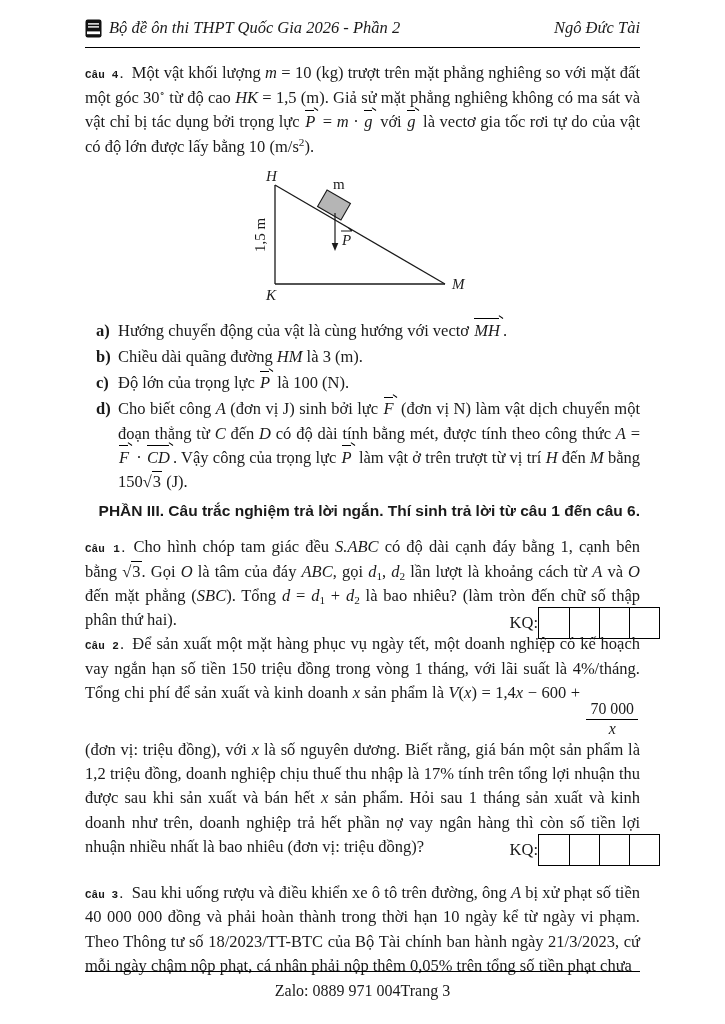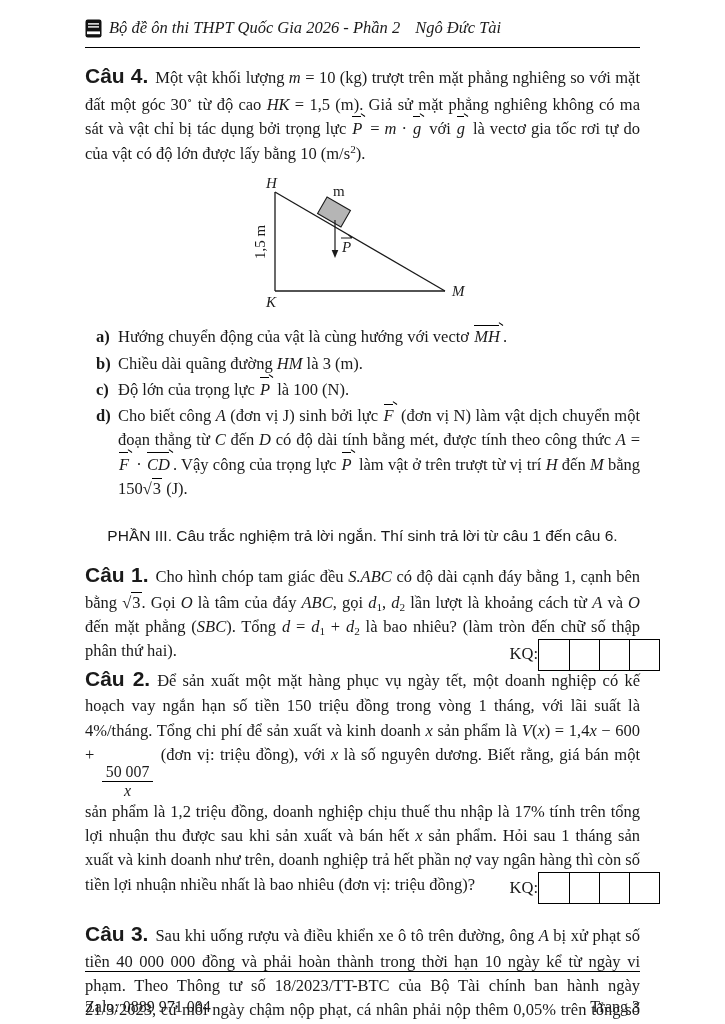--- a/index.html
+++ b/index.html
@@ -13,42 +13,41 @@
     font-family: "Liberation Serif", "DejaVu Serif", serif;
     font-size: 16.5px;
     line-height: 1.47;
     padding: 16px 85px 0 85px;
     overflow: hidden;
   }
 
   
   .header {
     display: flex;
-    justify-content: flex-start;
+    justify-content: space-between;
     align-items: flex-end;
     border-bottom: 1.6px solid #000;
     padding-bottom: 7px;
     margin-bottom: 13px;
     font-style: italic;
     font-size: 16.5px;
-    gap: 15px;
   }
   .header-left { display: flex; align-items: center; gap: 7px; }
   .book-icon { flex: 0 0 auto; display: inline-block; }
 
   
   .question {
     text-align: justify;
     margin-top: 12px;
     position: relative;
   }
   .q-label {
-    font-family: Liberation Sans, sans-serif;
+    font-family: Liberation Mono, monospace;
     font-weight: 700;
-    font-size: 21px;
+    font-size: 11px;
     margin-right: 7px;
   }
 
   
   .figure-wrap { margin: 10px 0 4px 150px; }
   .figure text {
     font-family: "Liberation Serif", "DejaVu Serif", serif;
     font-size: 15px;
     fill: #1a1a1a;
   }
@@ -56,24 +55,24 @@
 
   
   .items { margin-top: 6px; padding-left: 11px; }
   .item { display: flex; margin-top: 2px; text-align: justify; }
   .item-label { font-weight: 700; flex: 0 0 22px; }
   .item-body { flex: 1; }
 
   
   .part-heading {
     font-family: "Liberation Sans", sans-serif;
-    font-weight: 400;
+    font-weight: 700;
     font-size: 15.5px;
-    text-align: center;
-    margin: 24px 0 4px 0;
+    text-align: right;
+    margin: 6px 0 4px 0;
   }
 
   
   .seg-i { font-style: italic; }
   .seg-sup { font-size: 68%; vertical-align: 0.5em; }
   .seg-sub { font-size: 68%; vertical-align: -0.25em; }
   .seg-vec { font-style: italic; position: relative; margin-right: 2px; padding: 0 1px; }
   .seg-vec::before {
     content: ""; position: absolute; left: 1px; right: 2px; top: -2.5px;
     border-top: 1.1px solid #000;
@@ -105,22 +104,22 @@
     height: 32px;
   }
   .kq-cell { width: 30px; height: 100%; border-left: 1.6px solid #000; }
   .kq-cell:first-child { border-left: none; }
 
   
   .footer {
     position: absolute;
     left: 85px; right: 85px; top: 971px;
     border-top: 1.6px solid #000;
-    padding-top: 23px;
-    display: flex; justify-content: space-between;
+    padding-top: 7px;
+    display: flex; justify-content: center;
     font-size: 16px;
   }
 </style>
 </head>
 <body>
 
 <div class="page">
 
   <div class="header">
     <div class="header-left">
@@ -190,21 +189,21 @@
           <span class="kq-cell"></span>
           <span class="kq-cell"></span>
           <span class="kq-cell"></span>
           <span class="kq-cell"></span>
         </span>
     </span>
   </p>
 
   <p class="question" style="margin-top:0;">
     <span class="q-label">Câu 2.</span><span>Để sản xuất một mặt hàng phục vụ ngày tết, một doanh nghiệp có kế hoạch vay ngắn hạn số tiền 150 triệu đồng trong vòng 1 tháng, với lãi suất là 4%/tháng. Tổng chi phí để sản xuất và kinh doanh <span class="seg-i">x</span> sản phẩm là <span class="seg-i">V</span>(<span class="seg-i">x</span>) = 1,4<span class="seg-i">x</span> − 600 + <span class="seg-frac">
-          <span class="num">50 007</span>
+          <span class="num">70 000</span>
           <span class="den">x</span>
         </span> (đơn vị: triệu đồng), với <span class="seg-i">x</span> là số nguyên dương. Biết rằng, giá bán một sản phẩm là 1,2 triệu đồng, doanh nghiệp chịu thuế thu nhập là 17% tính trên tổng lợi nhuận thu được sau khi sản xuất và bán hết <span class="seg-i">x</span> sản phẩm. Hỏi sau 1 tháng sản xuất và kinh doanh như trên, doanh nghiệp trả hết phần nợ vay ngân hàng thì còn số tiền lợi nhuận nhiều nhất là bao nhiêu (đơn vị: triệu đồng)?</span>
     <span class="kq">
       <span class="kq-label">KQ:</span>
       <span class="kq-boxes">
           <span class="kq-cell"></span>
           <span class="kq-cell"></span>
           <span class="kq-cell"></span>
           <span class="kq-cell"></span>
         </span>

